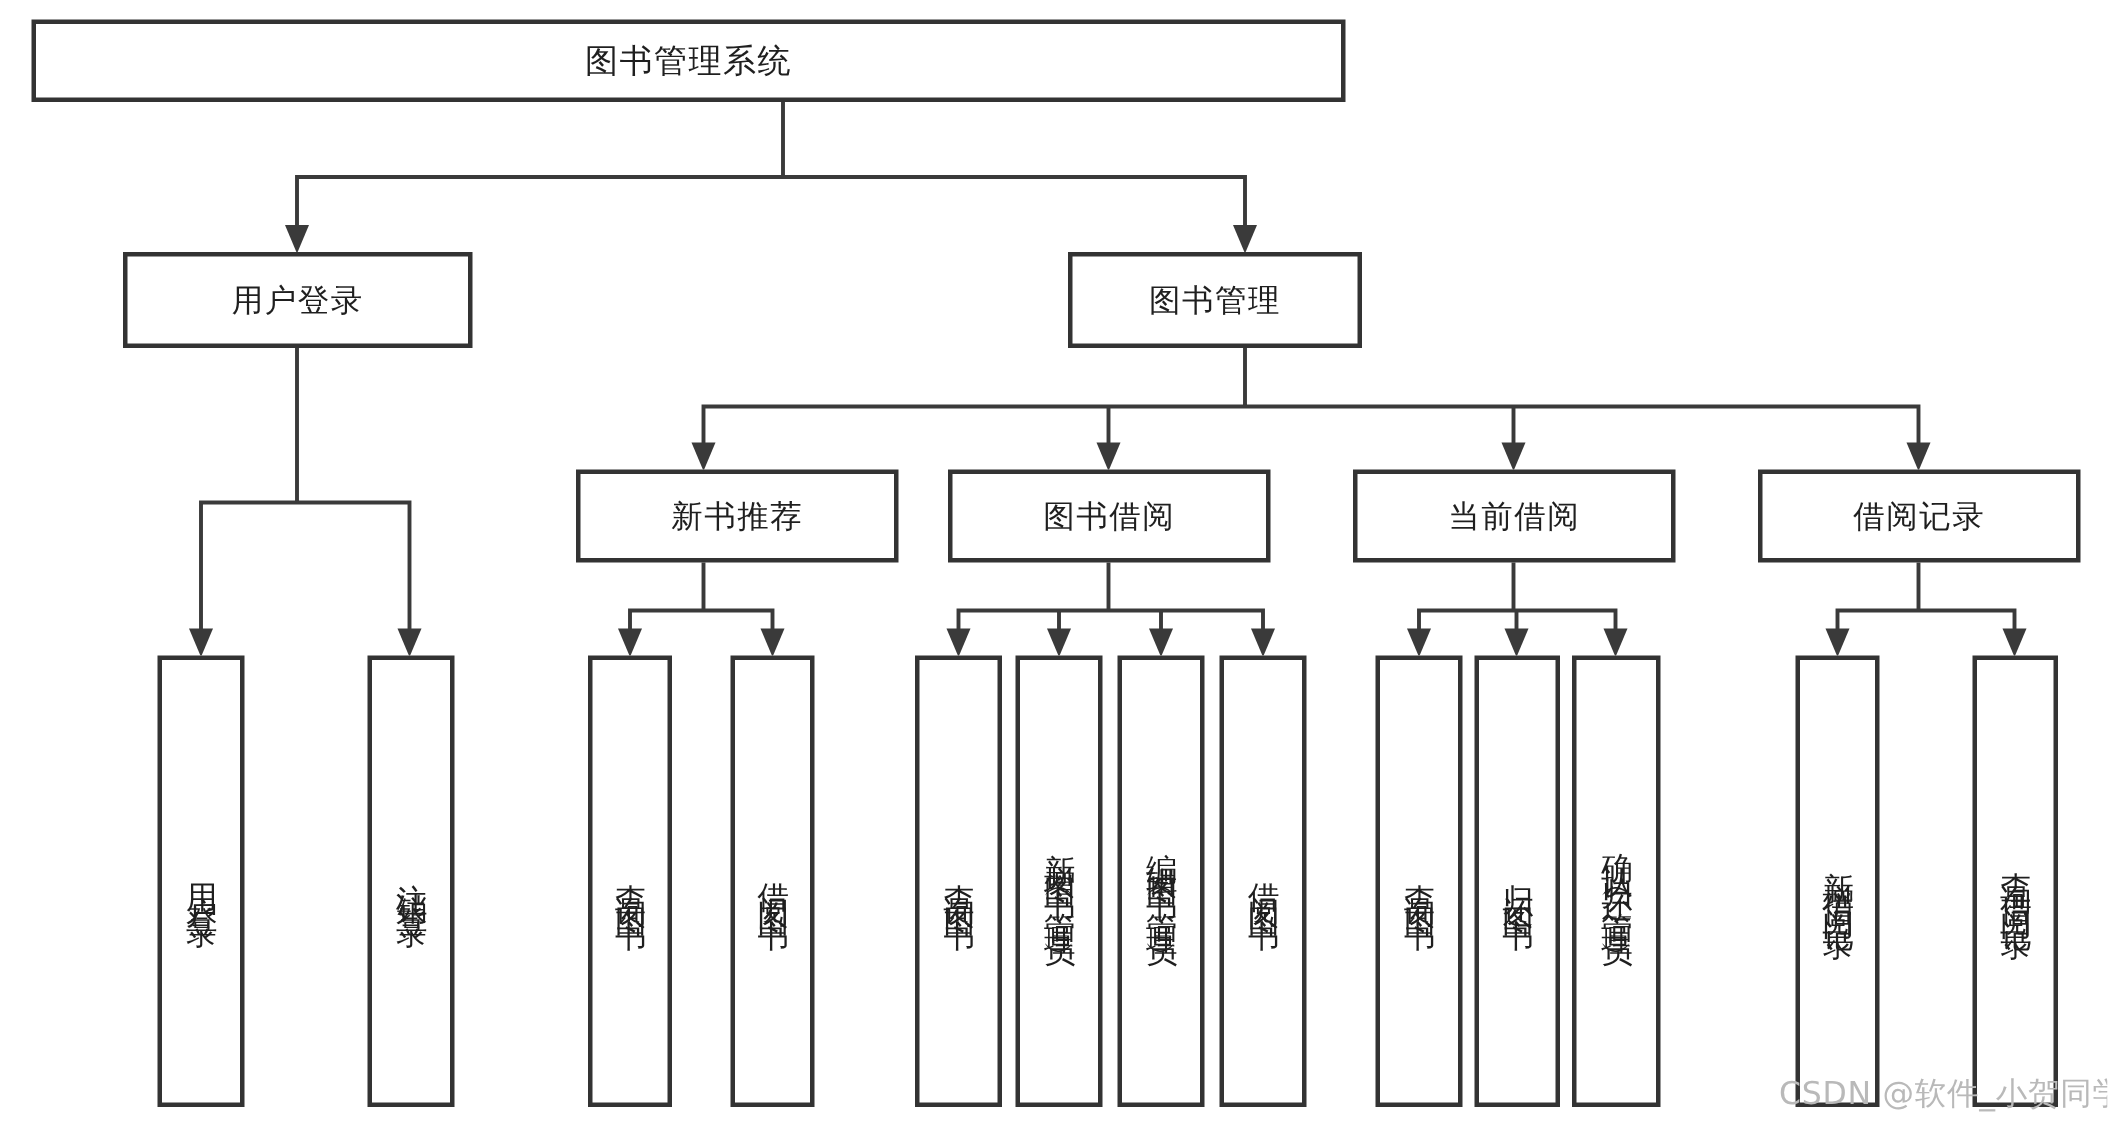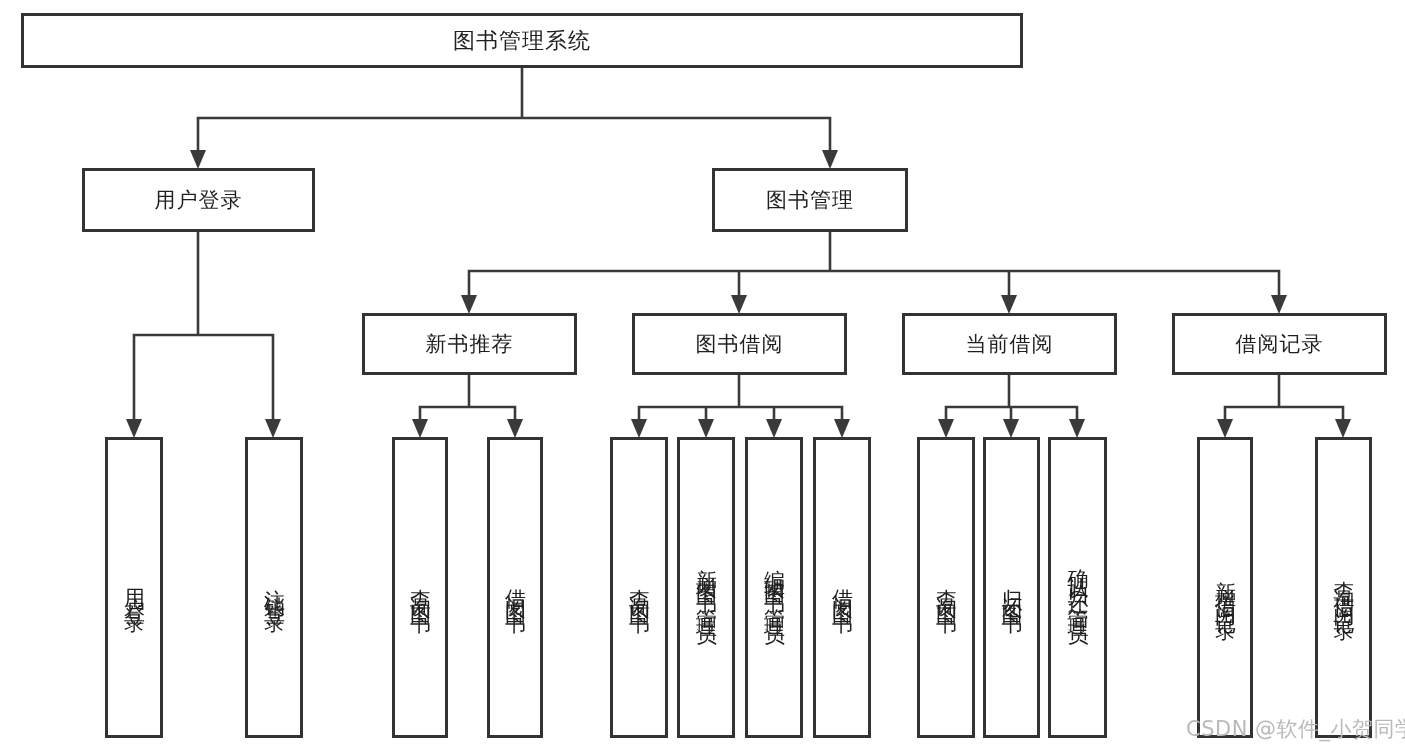--- a/index.html
+++ b/index.html
@@ -38,29 +38,29 @@
   .box {
     position: absolute;
     border: 3px solid var(--box-border);
     background: var(--background);
     display: flex;
     align-items: center;
     justify-content: center;
     color: var(--text);
   }
 
-  .box-root   { left: 21px;  top: 13px;  width: 1002px; height: 55px; font-size: 22px; }
+  .box-root   { left: 21px;  top: 13px;  width: 876px; height: 55px; font-size: 22px; }
   .box-l2     { top: 168px; height: 64px; font-size: 21px; }
   .box-l3     { top: 313px; height: 62px; font-size: 21px; }
   .box-leaf   { top: 437px; height: 301px; font-size: 21px; }
 
   .l2-user-login      { left: 82px;  width: 233px; }
   .l2-book-management { left: 712px; width: 196px; }
 
-  .l3-new-book        { left: 362px;  width: 215px; }
+  .l3-new-book        { left: 384px;  width: 215px; }
   .l3-book-borrow     { left: 632px;  width: 215px; }
   .l3-current-borrow  { left: 902px;  width: 215px; }
   .l3-borrow-records  { left: 1172px; width: 215px; }
 
   .leaf-a1 { left: 105px;  width: 58px; }
   .leaf-a2 { left: 245px;  width: 58px; }
   .leaf-b1 { left: 392px;  width: 56px; }
   .leaf-b2 { left: 487px;  width: 56px; }
   .leaf-c1 { left: 610px;  width: 58px; }
   .leaf-c2 { left: 677px;  width: 58px; }

